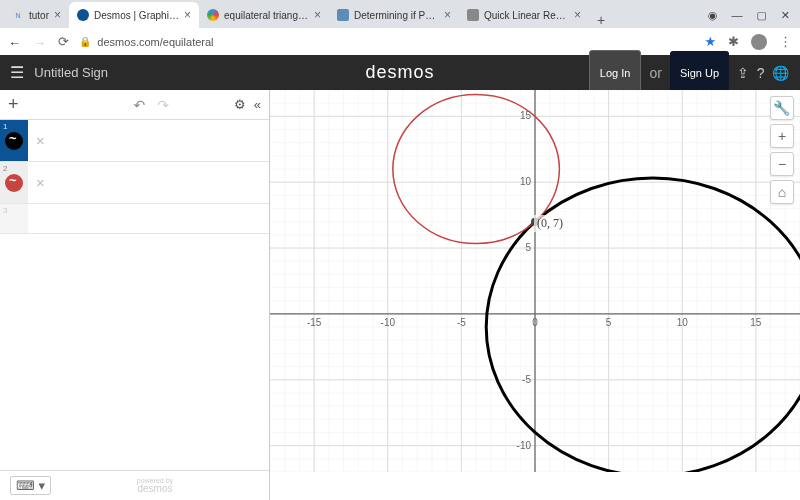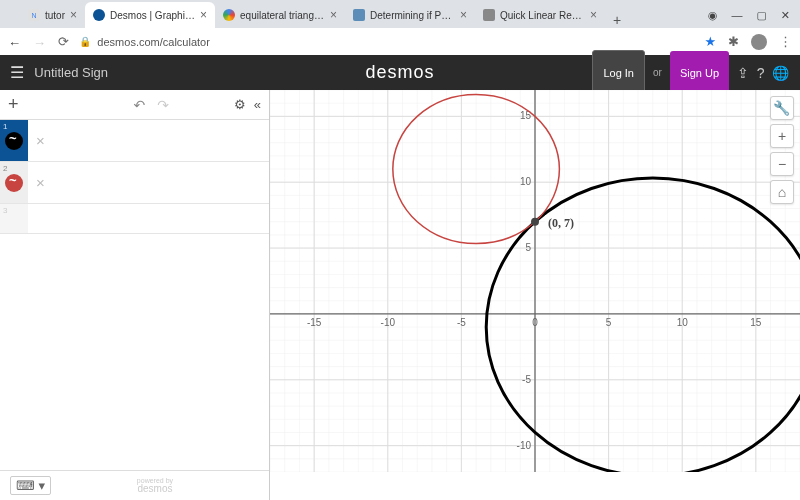--- a/index.html
+++ b/index.html
@@ -1,20 +1,20 @@
 <!DOCTYPE html>
 <html><head>
 <meta charset="utf-8">
 <style>
 * { margin: 0; padding: 0; box-sizing: border-box; font-family: Arial, sans-serif; }
 body { width: 800px; height: 500px; overflow: hidden; background: #fff; }
 
 
 .browser-chrome { height: 55px; background: #dee1e6; display: flex; flex-direction: column; }
-.tab-bar { height: 28px; display: flex; align-items: flex-end; padding-left: 20px; }
+.tab-bar { height: 28px; display: flex; align-items: flex-end; padding-left: 4px; }
 .tab { height: 26px; padding: 0 8px; display: flex; align-items: center; gap: 5px; font-size: 10px; color: #333; border-radius: 6px 6px 0 0; max-width: 130px; }
 .tab.active { background: #fff; }
 .tab-favicon { width: 12px; height: 12px; flex-shrink: 0; }
 .tab-title { white-space: nowrap; overflow: hidden; text-overflow: ellipsis; }
 .tab-close { font-size: 12px; color: #666; }
 .new-tab { font-size: 14px; padding: 0 8px; color: #555; }
 .window-controls { margin-left: auto; display: flex; gap: 14px; padding-right: 10px; align-items: center; height: 26px; font-size: 11px; color: #444; }
 .addr-bar { height: 27px; background: #fff; display: flex; align-items: center; padding: 0 8px; gap: 10px; }
 .nav-icons { display: flex; gap: 12px; font-size: 13px; color: #666; }
 .nav-icons span:first-child { color: #333; }
@@ -24,22 +24,22 @@
 .star { color: #1a73e8; }
 
 
 .desmos-header { height: 35px; background: #2a2a2a; display: flex; align-items: center; padding: 0 10px; color: #ddd; }
 .hamburger { font-size: 16px; margin-right: 10px; cursor: pointer; }
 .graph-title { font-size: 13px; color: #ccc; }
 .desmos-logo { position: absolute; left: 50%; transform: translateX(-50%); font-size: 18px; color: #fff; letter-spacing: 1px; }
 .header-right { margin-left: auto; display: flex; align-items: center; gap: 8px; }
 .btn { padding: 16px 10px; border-radius: 3px; font-size: 11px; cursor: pointer; }
 .btn-login { background: #444; border: 1px solid #666; color: #fff; }
-.or-text { font-size: 10px; color: #aaa; }
-.btn-signup { background: #a21caf; color: #fff; border: none; }
+.or-text { font-size: 14px; color: #aaa; }
+.btn-signup { background: #0f172a; color: #fff; border: none; }
 .header-icon { color: #ccc; font-size: 14px; cursor: pointer; }
 
 
 .main { display: flex; height: 410px; position: relative; }
 
 
 .panel { width: 270px; background: #fff; border-right: 1px solid #ccc; display: flex; flex-direction: column; }
 .panel-toolbar { height: 30px; display: flex; align-items: center; padding: 0 8px; border-bottom: 1px solid #ddd; }
 .add-btn { font-size: 18px; color: #555; cursor: pointer; }
 .undo-redo { margin-left: auto; margin-right: auto; display: flex; gap: 12px; font-size: 14px; color: #888; padding-left: 50px; }
@@ -112,21 +112,21 @@
     </div>
   </div>
   <div class="addr-bar">
     <div class="nav-icons">
       <span>←</span>
       <span style="color:#ccc;">→</span>
       <span>⟳</span>
     </div>
     <div class="url-box">
       <span class="lock">🔒</span>
-      <span>desmos.com/calculator</span>
+      <span>desmos.com/equilateral</span>
     </div>
     <div class="addr-right">
       <span class="star">★</span>
       <span>✱</span>
       <span style="width:16px;height:16px;border-radius:50%;background:#888;display:inline-block;"></span>
       <span>⋮</span>
     </div>
   </div>
 </div>
 
@@ -287,15 +287,15 @@
         <ellipse cx="382.77777777777777" cy="237.10344827586206" rx="166.56722222222223" ry="149.03268965517242" fill="none" stroke="#000000" stroke-width="3"></ellipse>
         <ellipse cx="206.11111111111111" cy="79.0344827586207" rx="83.28361111111111" ry="74.51634482758621" fill="none" stroke="#c74440" stroke-width="1.5"></ellipse>
         <circle cx="265" cy="131.7241379310345" r="4" fill="#444"></circle>
       </svg>
     <div class="graph-controls-right">
       <div class="graph-ctrl">🔧</div>
       <div class="graph-ctrl">+</div>
       <div class="graph-ctrl">−</div>
       <div class="graph-ctrl">⌂</div>
     </div>
-    <div class="point-label" style="left:275px; top:125px;font-weight:bold;">(0, 7)</div>
+    <div class="point-label" style="left:264px; top:125px;">(0, 7)</div>
   </div>
 </div>
 
 </body></html>

